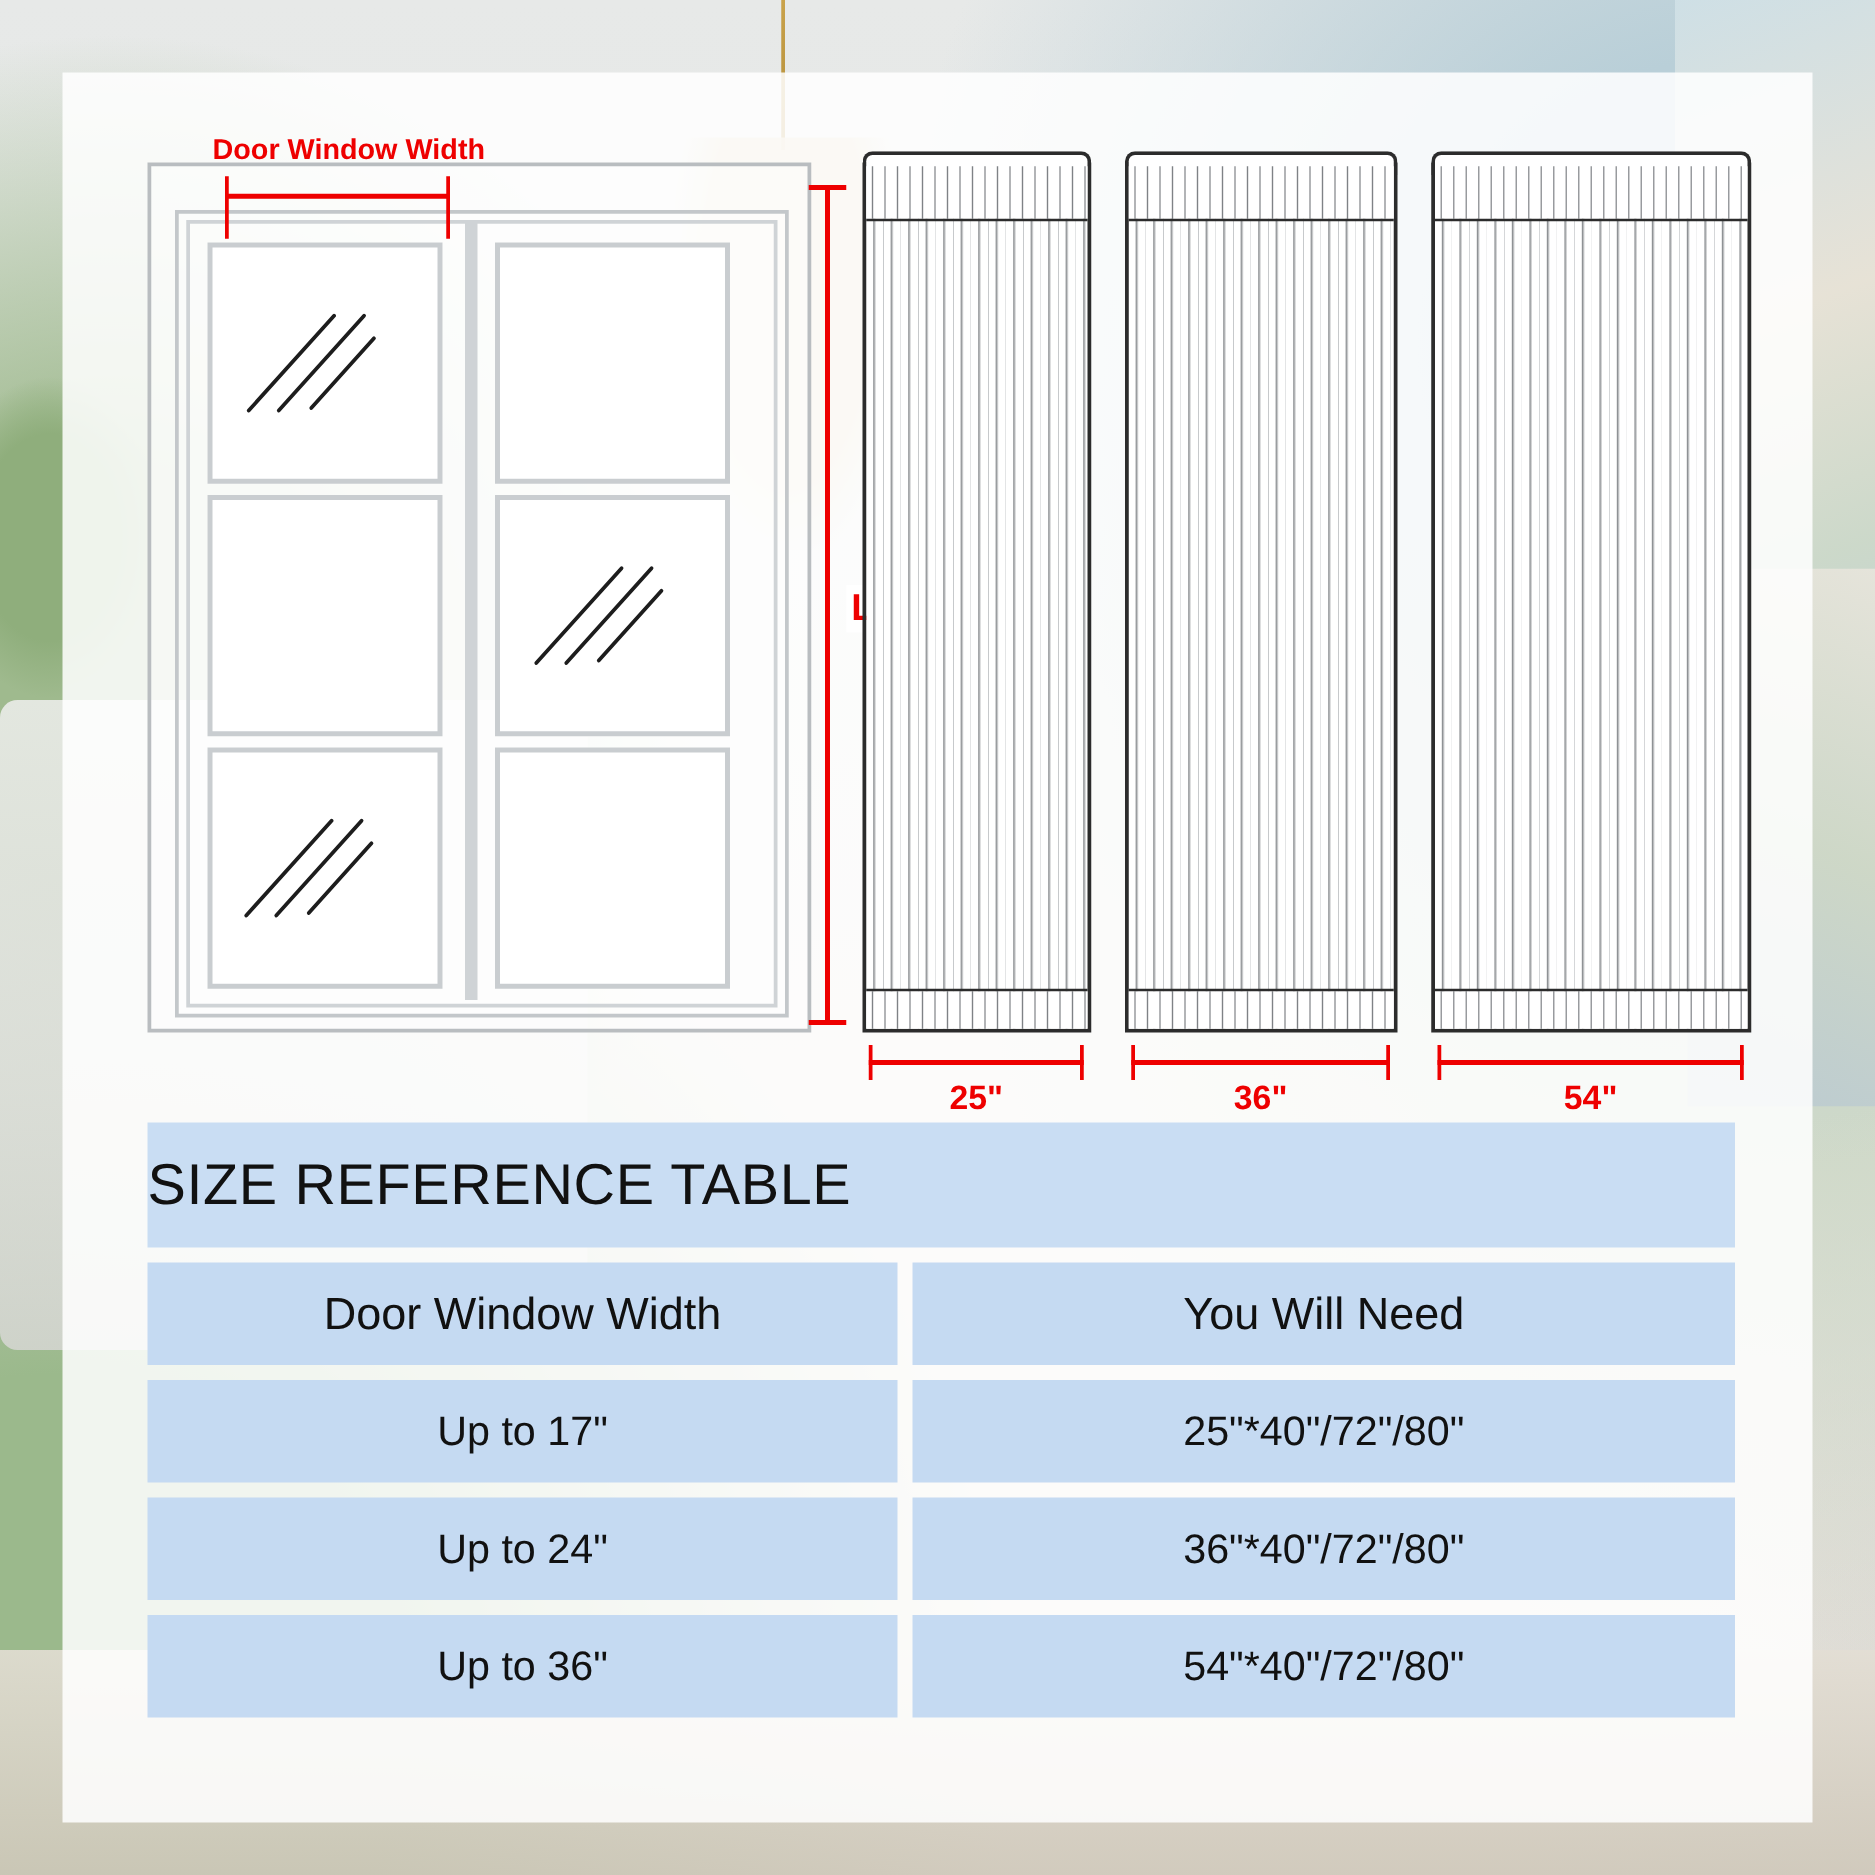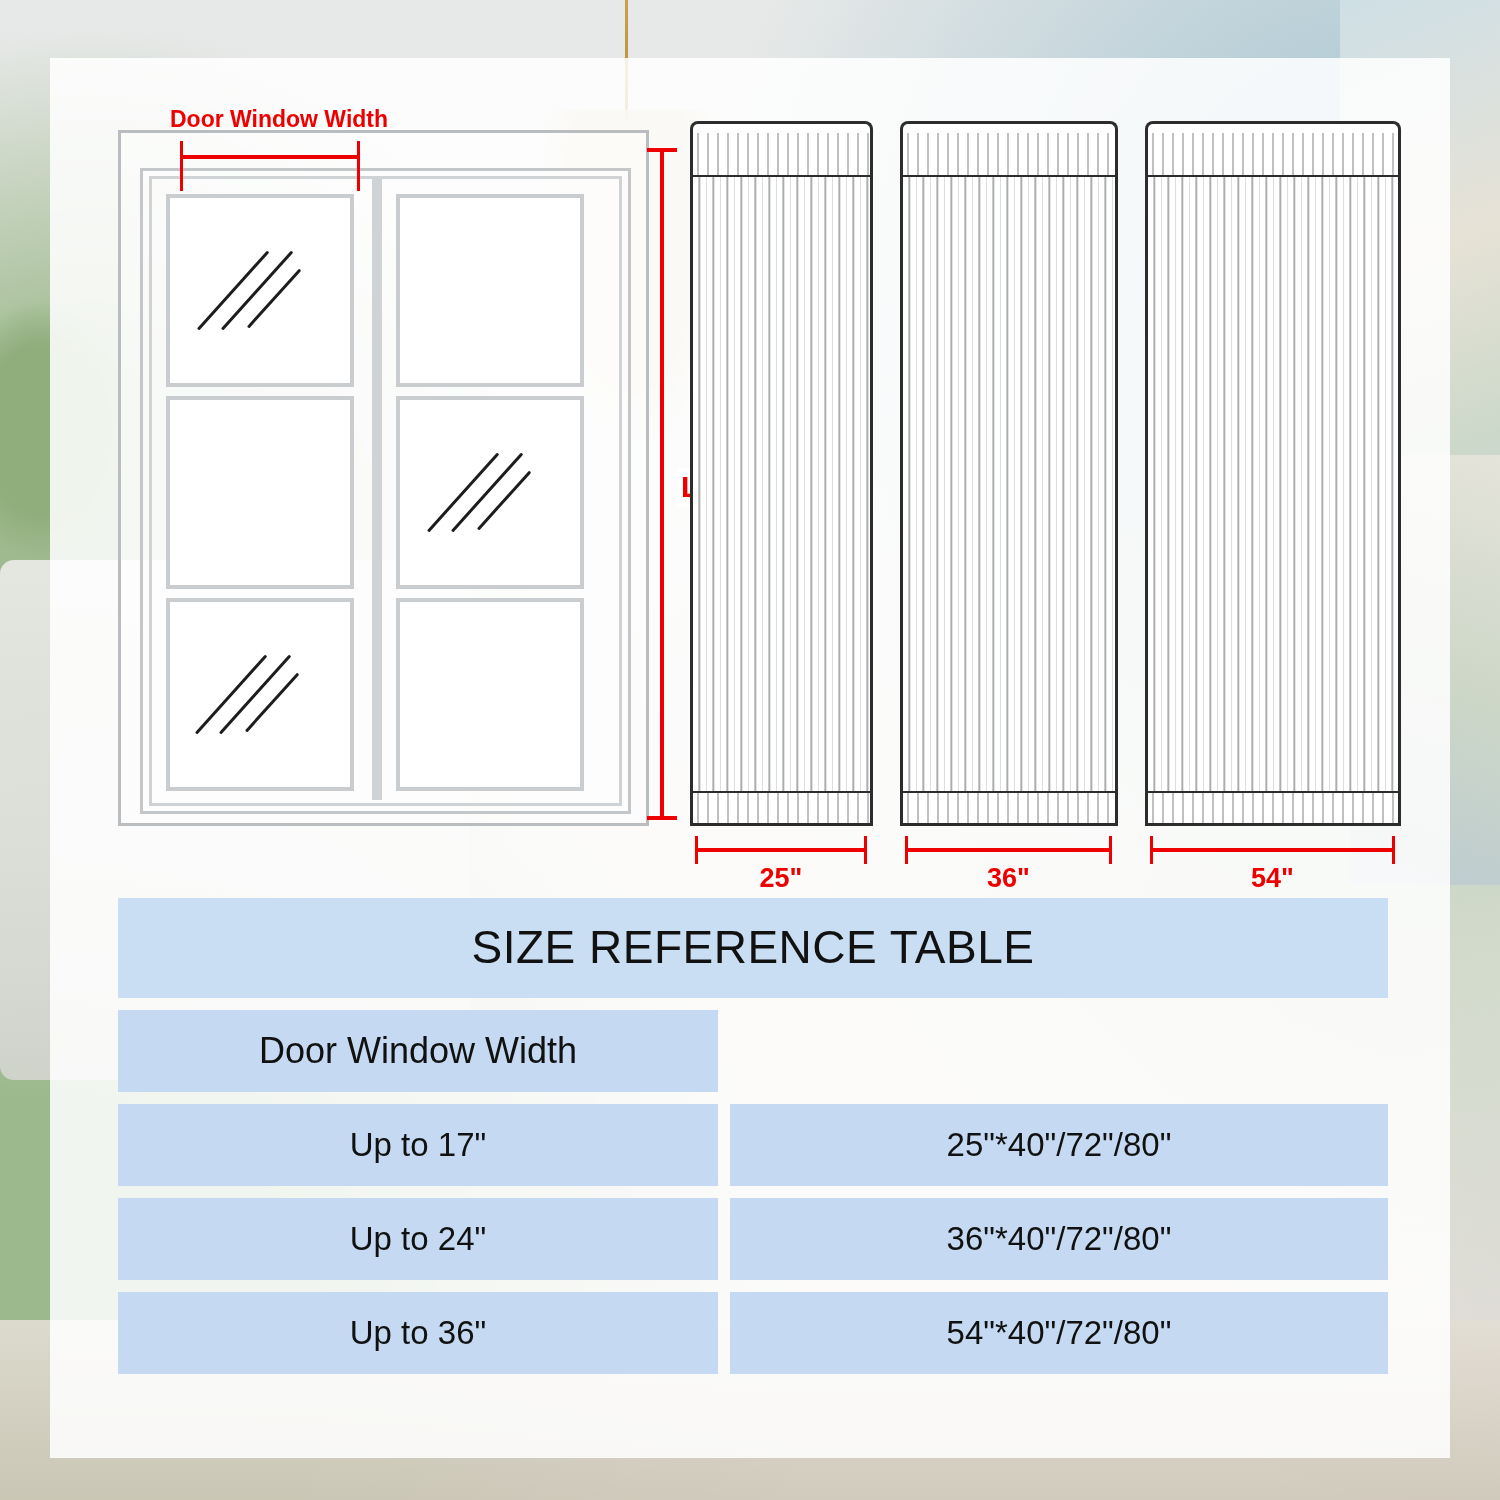--- a/index.html
+++ b/index.html
@@ -119,21 +119,21 @@
     border:3px solid #2c2c2c;border-bottom:none;border-radius:8px 8px 0 0;
     background:#fff;
   }
   .width-label{
     position:absolute;color:#ee0000;font-weight:bold;font-size:27px;text-align:center;
   }
 
   
   #table{position:absolute;left:68px;top:840px;width:1270px;}
   .t-title{
-    background:#c9ddf3;color:#111;text-align:center;
+    background:#c9ddf3;color:#111;text-align:left;
     font-size:46px;letter-spacing:.5px;padding:22px 0 24px;
     font-weight:400;
   }
   .t-row{display:flex;gap:12px;margin-top:12px;}
   .t-cell{
     background:#c5daf2;color:#111;display:flex;align-items:center;justify-content:center;
     height:82px;font-size:33px;font-weight:400;
   }
   .t-cell.left{width:600px;}
   .t-cell.right{flex:1;}
@@ -220,20 +220,21 @@
     <div class="tick" style="left:1100px;top:778px;height:28px;"></div>
     <div class="tick" style="left:1342px;top:778px;height:28px;"></div>
     <div class="width-label" style="left:1100px;top:805px;width:245px;">54"</div>
   </div>
 
   <div id="table">
     <div class="t-title">SIZE REFERENCE TABLE</div>
 
     <div class="t-row header">
       <div class="t-cell left">Door Window Width</div>
+      <div class="t-cell right">You Will Need</div>
     </div>
 
     <div class="t-row">
       <div class="t-cell left">Up to 17"</div>
       <div class="t-cell right">25"*40"/72"/80"</div>
     </div>
 
     <div class="t-row">
       <div class="t-cell left">Up to 24"</div>
       <div class="t-cell right">36"*40"/72"/80"</div>

